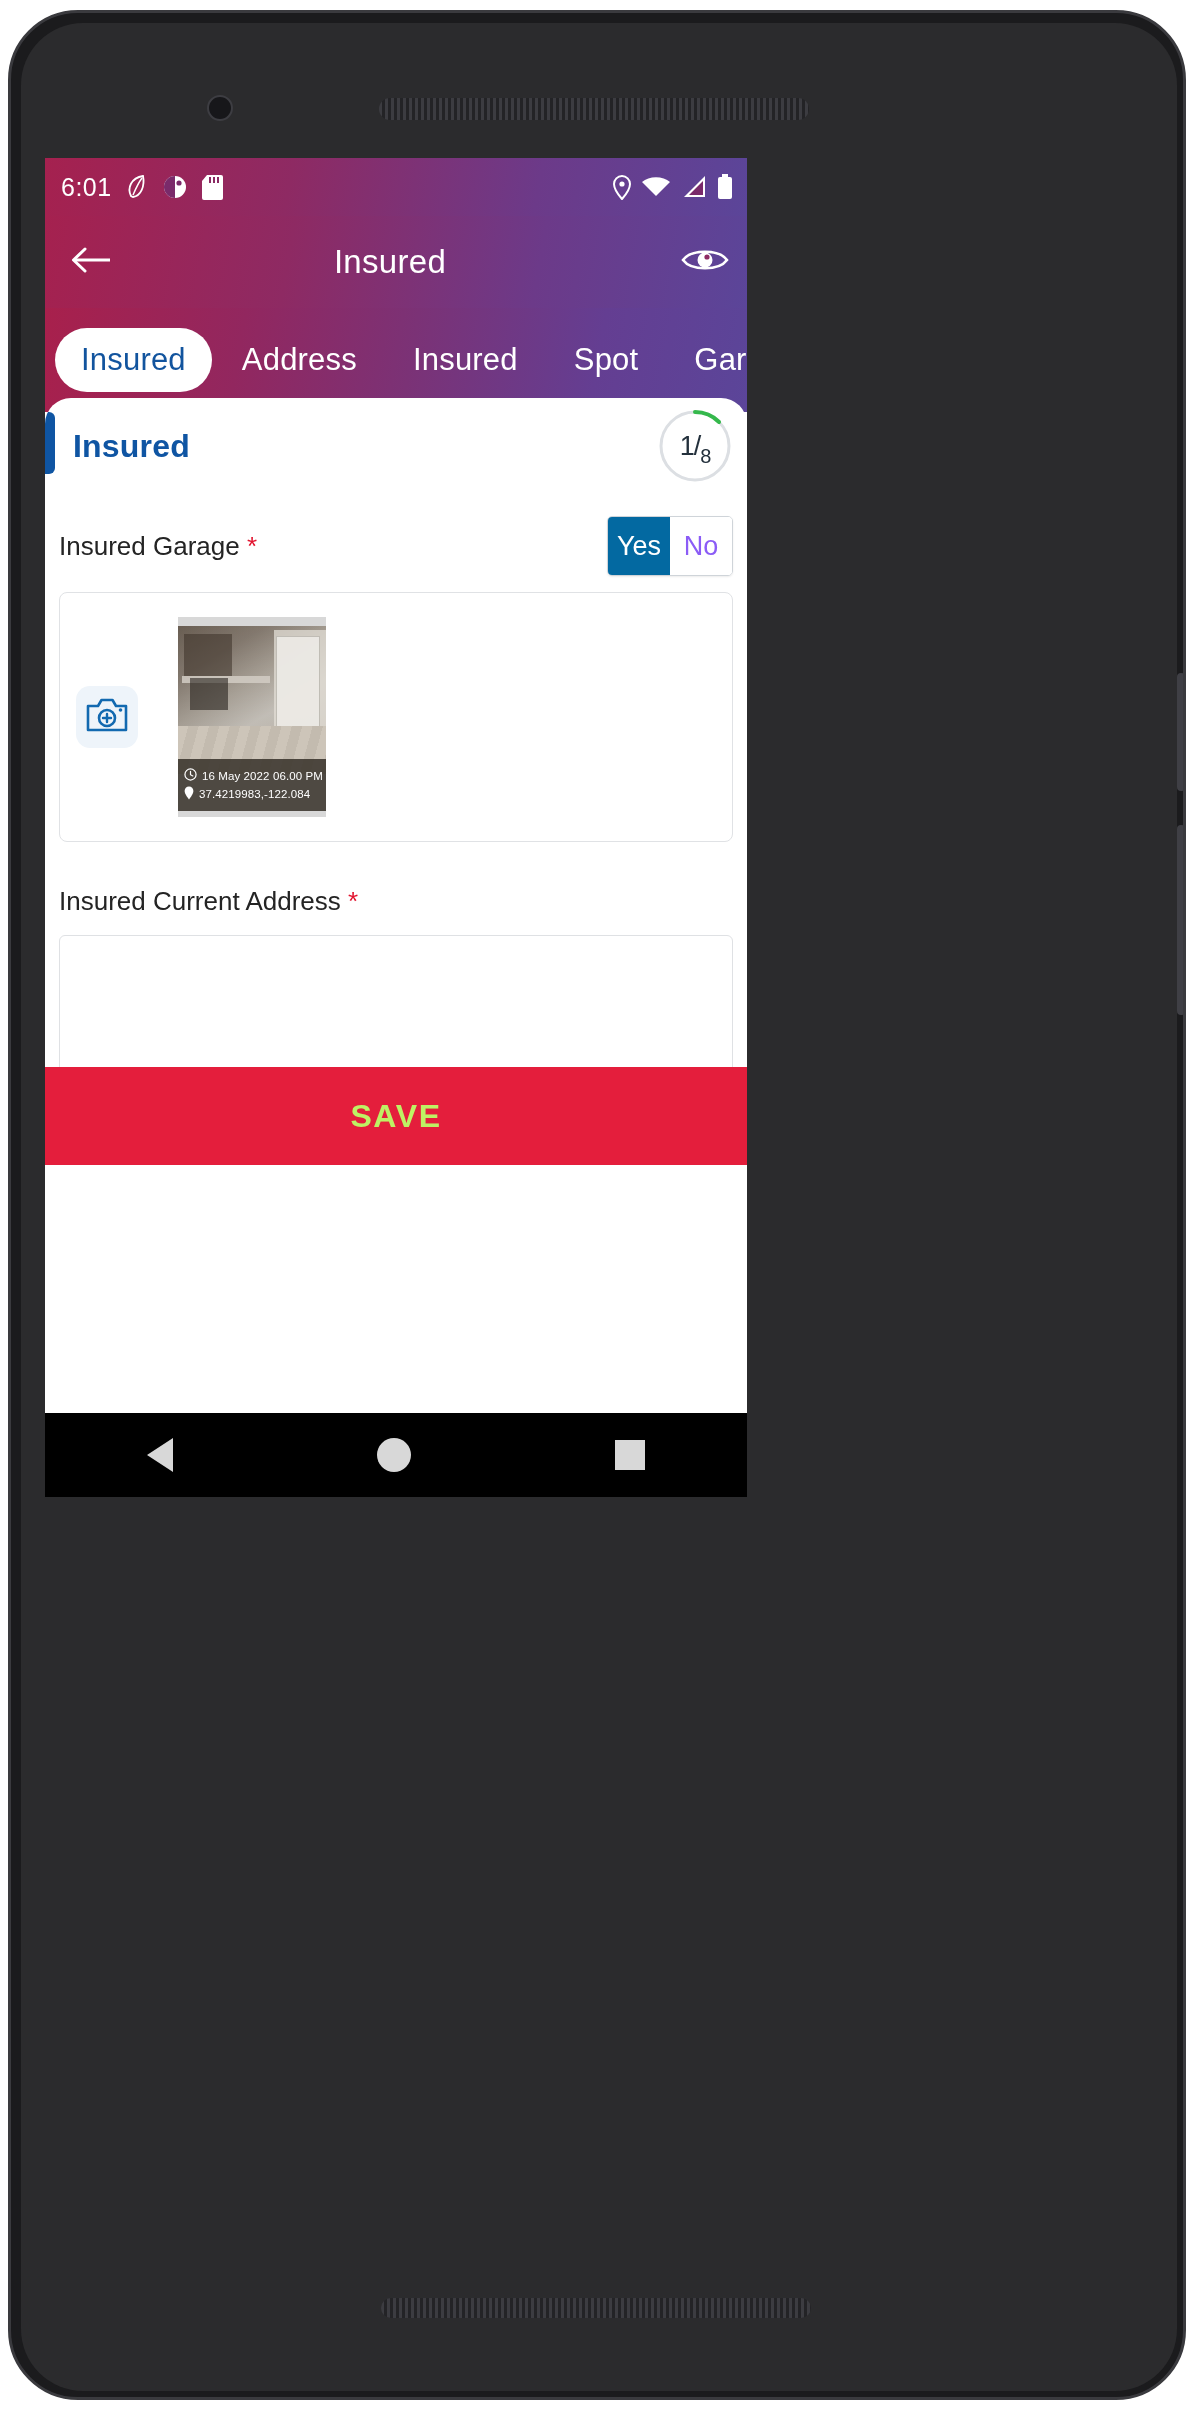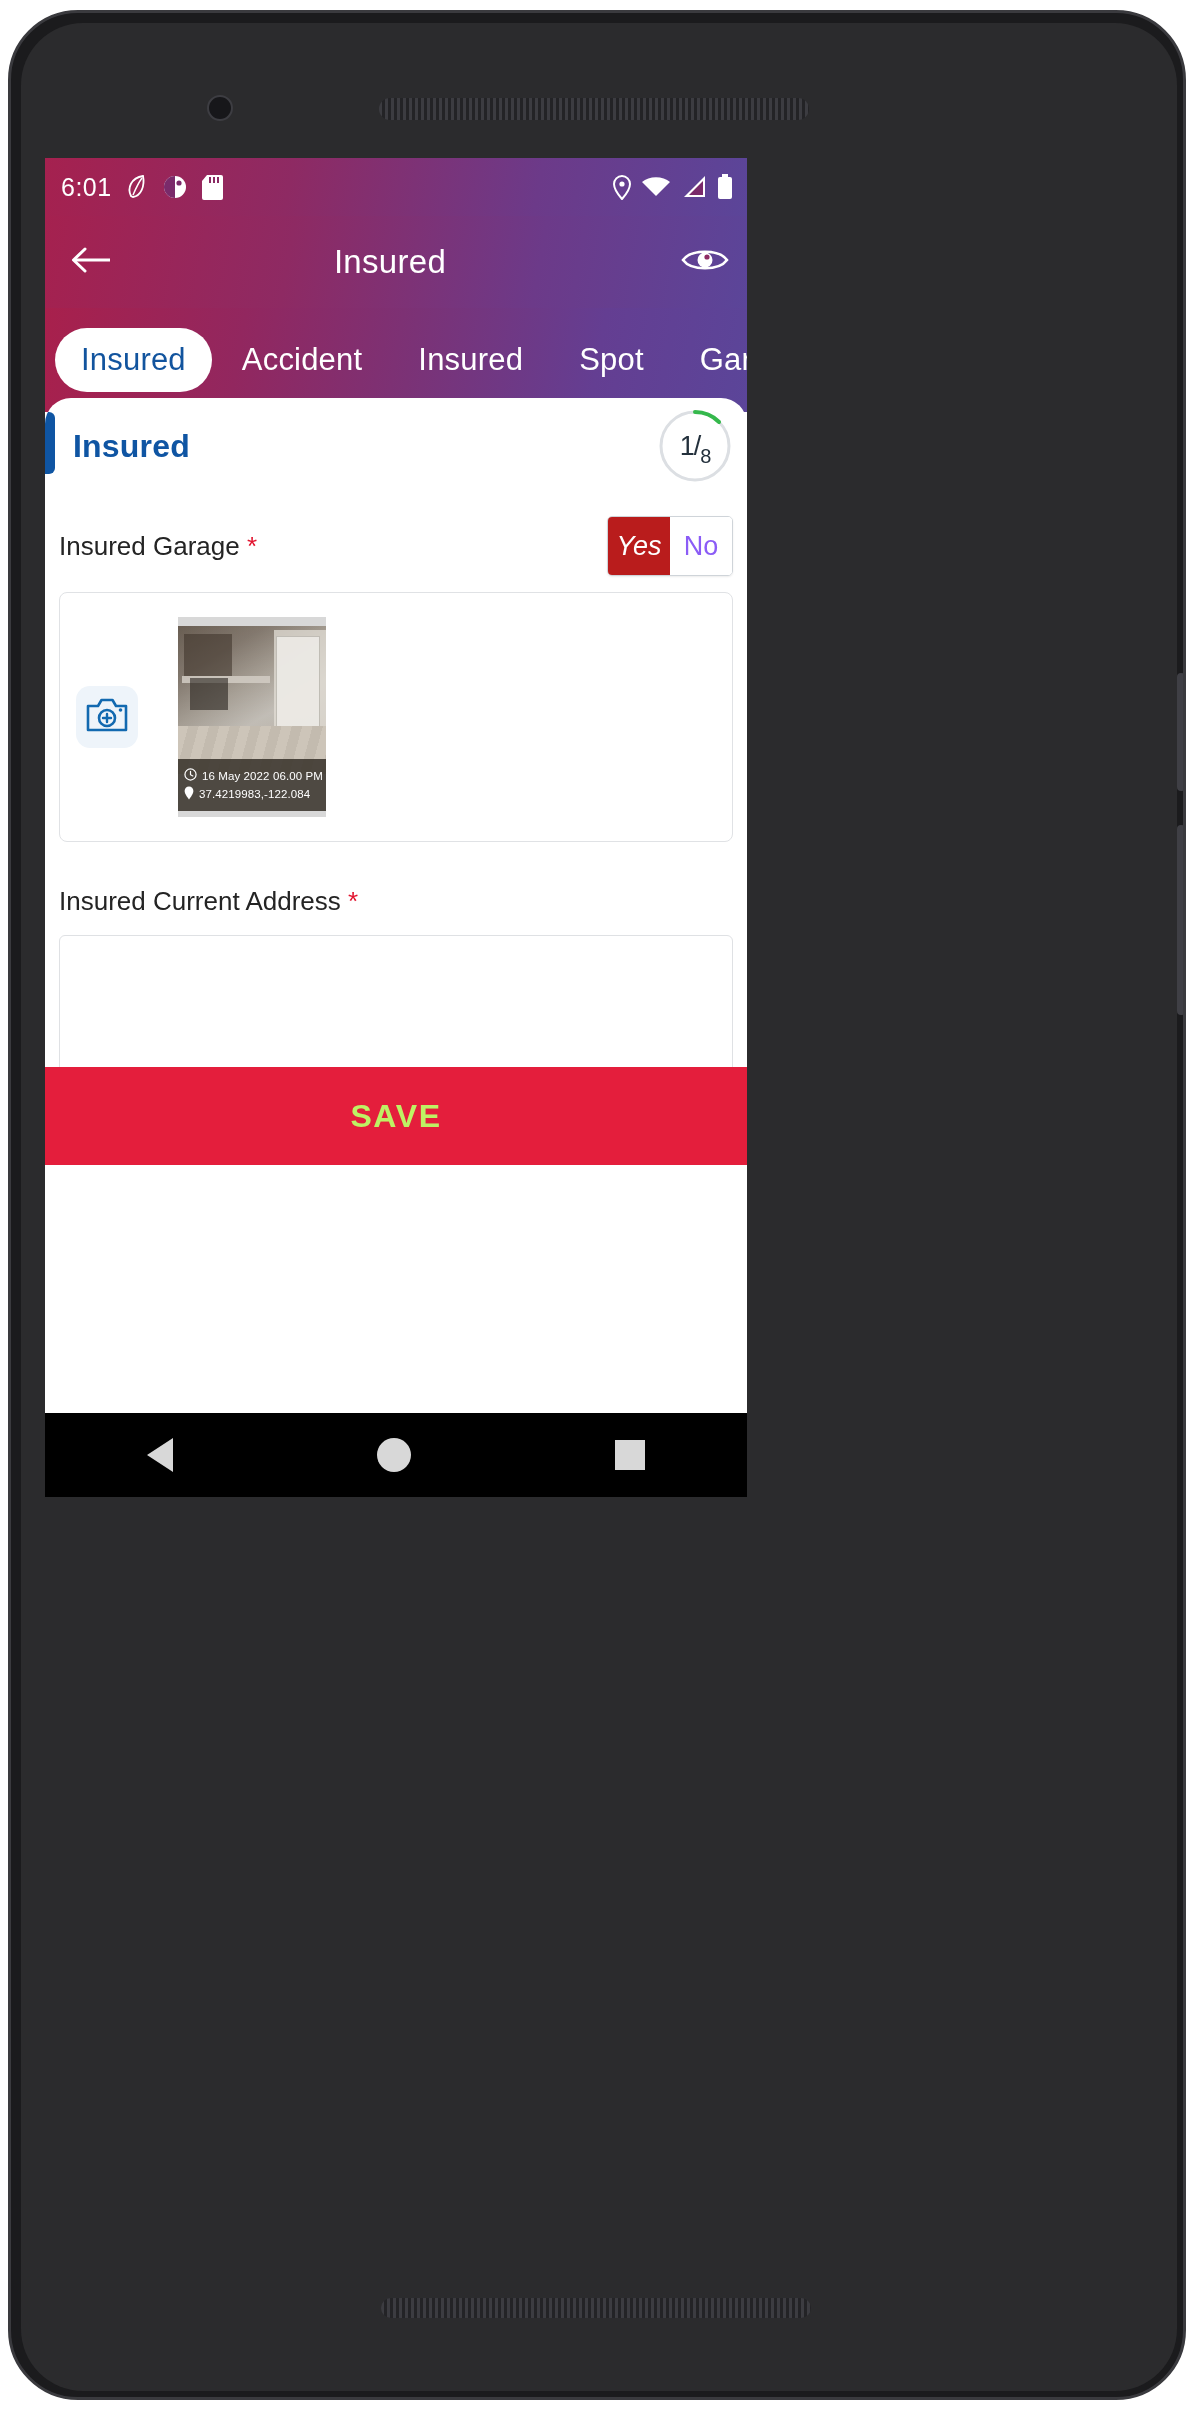--- a/index.html
+++ b/index.html
@@ -177,21 +177,21 @@
     border-radius: 5px;
     overflow: hidden;
     box-shadow: 0 1px 2px rgba(0,0,0,.08);
   }
   .toggle-opt {
     width: 62px; height: 58px;
     display: flex; align-items: center; justify-content: center;
     font-size: 27px; cursor: pointer;
     background: #ffffff; color: #8b5cf6;
   }
-  .toggle-opt.selected { background: #b91c1c; color: #ffffff; font-style: italic; }
+  .toggle-opt.selected { background: #0369a1; color: #ffffff; }
 
   
   #photo-label { padding: 62px 14px 0 14px; }
   #photo-box {
     margin: 16px 14px 0 14px;
     border: 1px solid #e0e2e5;
     border-radius: 8px;
     height: 250px;
     display: flex; align-items: center;
     padding: 0 0 0 16px;
@@ -377,21 +377,21 @@
               <path d="M2 16 C10 5 38 5 46 16 C38 27 10 27 2 16 Z" fill="none" stroke="#fff" stroke-width="2.6"></path>
               <circle cx="24" cy="16" r="7.5" fill="#fff"></circle>
               <circle cx="26" cy="13" r="2.6" fill="#8e2a63"></circle>
             </svg>
         </span>
       </div>
     </div>
 
     <div id="tab-bar">
       <div class="tab active">Insured</div>
-      <div class="tab">Accident</div>
+      <div class="tab">Address</div>
       <div class="tab">Insured</div>
       <div class="tab">Spot</div>
       <div class="tab">Garage</div>
     </div>
 
     <div id="form-sheet">
 
       <div id="section-header">
         <div id="section-accent" style="background: rgb(15, 85, 163);"></div>
         <div id="section-title">Insured</div>

